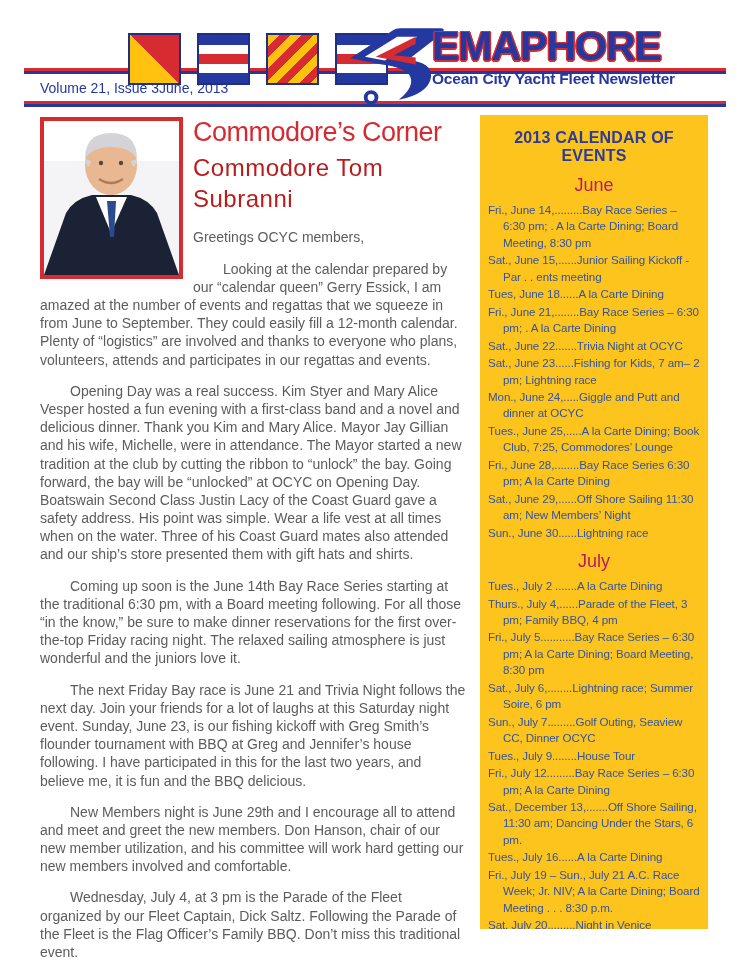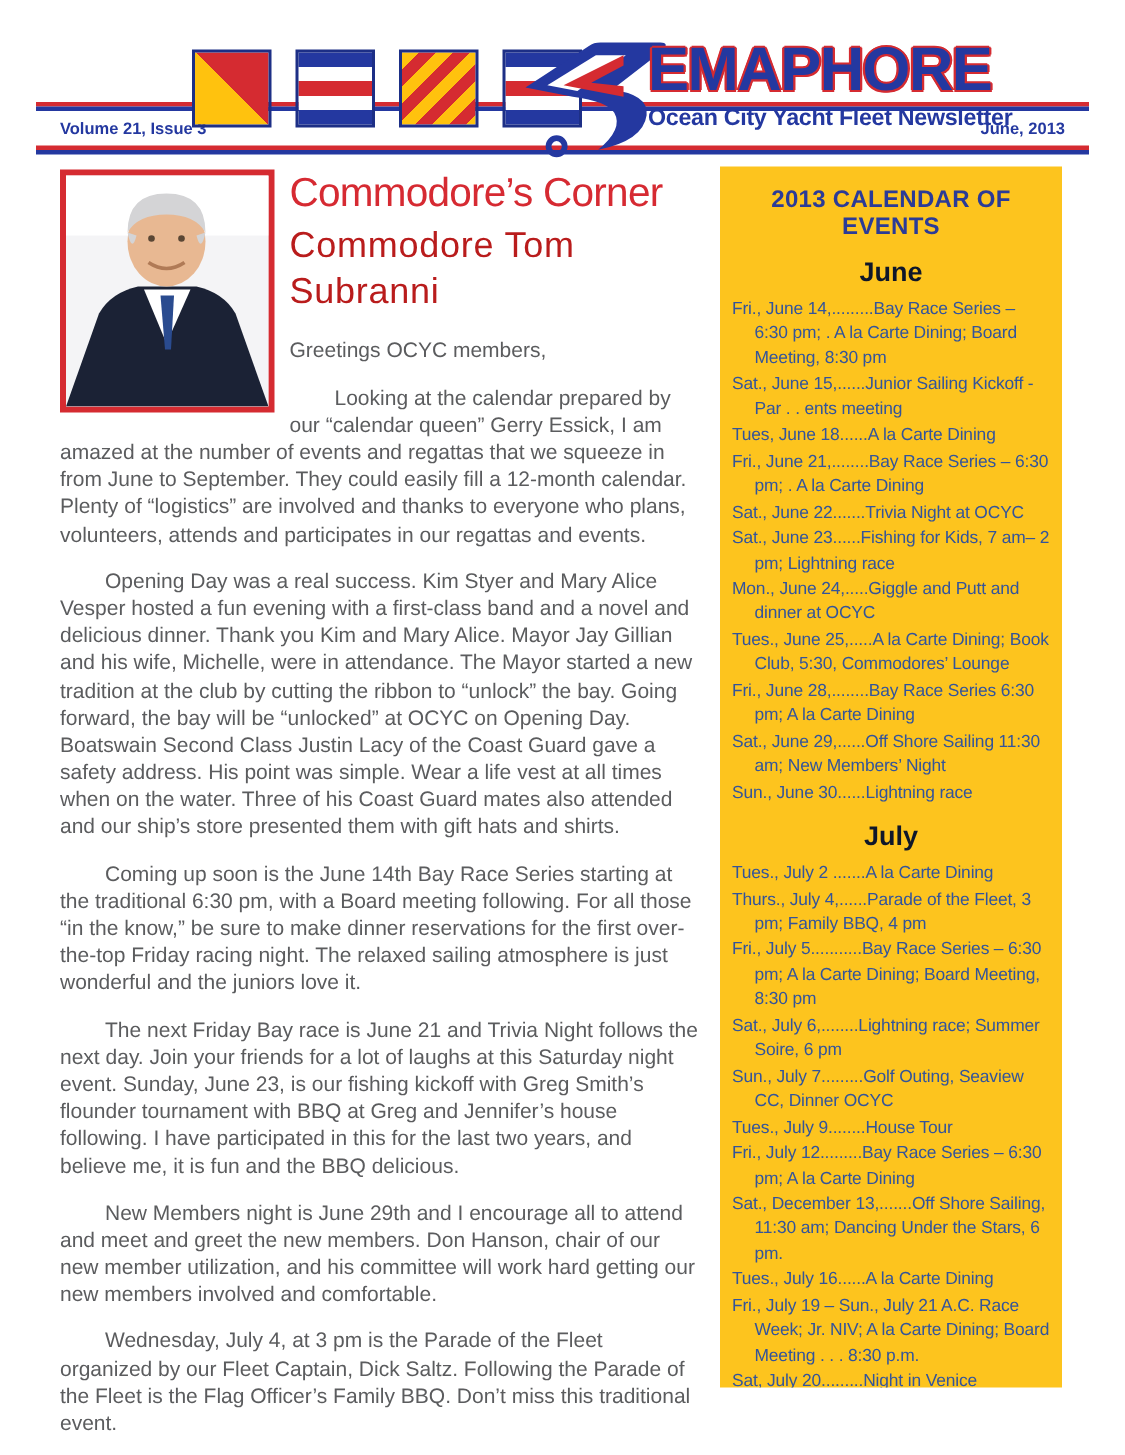--- a/index.html
+++ b/index.html
@@ -19,42 +19,42 @@
   .s-flag { width:100px; height:84px; margin-top:-2px; flex:0 0 auto; }
   .logo-text { margin-left:-16px; position:relative; z-index:2; }
   .logo-title {
     font-size:41px; font-weight:bold; letter-spacing:-1px; line-height:1; color:#2438a0;
     text-shadow:-1.5px 0 #d52b31, 1.5px 0 #d52b31, 0 -1.5px #d52b31, 0 1.5px #d52b31,
                 -1px -1px #d52b31, 1px 1px #d52b31, -1px 1px #d52b31, 1px -1px #d52b31;
   }
   .tagline { margin-top:3px; font-size:15.5px; font-weight:bold; color:#2438a0; letter-spacing:-0.2px; }
   .double-rule { margin:0 24px; height:2px; border-top:3px solid #d52b31; border-bottom:3px solid #2438a0; }
   .volume-row {
-    margin:0 24px; padding:6px 16px 5px 16px; display:flex; justify-content:space-between;
-    font-size:11px; font-weight:bold; color:#2438a0;
+    margin:0 24px; padding:6px 16px 5px 16px; display:flex; 
+    font-size:14px; font-weight:normal; color:#2438a0;
   }
   
   .main { display:flex; padding:8px 37px 0 40px; gap:13px; }
   .article-col { width:427px; color:#5b5c5e; font-size:14px; line-height:1.3; }
   .photo-frame {
     float:left; width:143px; height:162px; border:4px solid #d52b31;
     margin:2px 10px 4px 0; background:#fff;
   }
   .photo-frame svg { display:block; width:135px; height:154px; }
   .article-title { font-size:27px; font-weight:normal; color:#d62a32; letter-spacing:-0.5px; }
   .article-subtitle { font-size:24px; font-weight:normal; color:#b91c1c; letter-spacing:0.5px; margin:2px 0 14px 0; }
   .greeting { margin-bottom:13px; }
   .para { margin-bottom:13px; text-indent:30px; }
   
   .calendar {
     width:228px; height:814px; background:#fdc41e; padding:11px 8px 10px 8px;
     color:#33549b; overflow:hidden; flex:0 0 auto;
   }
   .calendar-title { text-align:center; font-size:16px; font-weight:bold; color:#2b3b97; letter-spacing:0.2px; margin-top:3px; }
-  .month-name { text-align:center; font-size:18px; font-weight:bold; color:#0f172a; margin:10px 0 6px 0; }
+  .month-name { text-align:center; font-size:18px; font-weight:normal; color:#be185d; margin:10px 0 6px 0; }
   .events { font-size:11.6px; line-height:1.42; letter-spacing:-0.1px; }
   .event { padding-left:15px; text-indent:-15px; margin-bottom:1px; }
 </style>
 </head>
 <body>
 
 <header class="masthead">
   <div class="flags">
     <span class="flag oscar"></span>
     <span class="flag charlie"></span>
@@ -120,21 +120,21 @@
 
     <div class="month-name">June</div>
     <div class="events">
         <div class="event">Fri., June 14,.........Bay Race Series – 6:30 pm; . A la Carte Dining; Board Meeting, 8:30 pm</div>
         <div class="event">Sat., June 15,......Junior Sailing  Kickoff - Par . . ents meeting</div>
         <div class="event">Tues, June 18......A la Carte Dining</div>
         <div class="event">Fri., June 21,........Bay Race Series – 6:30 pm; . A la Carte Dining</div>
         <div class="event">Sat., June 22.......Trivia Night at OCYC</div>
         <div class="event">Sat., June 23......Fishing for Kids, 7 am– 2 pm; Lightning race</div>
         <div class="event">Mon., June 24,.....Giggle and Putt and dinner at OCYC</div>
-        <div class="event">Tues., June 25,.....A la Carte Dining; Book Club, 5:30, Commodores’ Lounge</div>
+        <div class="event">Tues., June 25,.....A la Carte Dining; Book Club, 7:25, Commodores’ Lounge</div>
         <div class="event">Fri., June 28,........Bay Race Series 6:30 pm; A la Carte Dining</div>
         <div class="event">Sat., June 29,......Off Shore Sailing 11:30 am; New Members’ Night</div>
         <div class="event">Sun., June 30......Lightning race</div>
       </div>
 
     <div class="month-name">July</div>
     <div class="events">
         <div class="event">Tues., July 2 .......A la Carte Dining</div>
         <div class="event">Thurs., July 4,......Parade of the Fleet, 3 pm; Family BBQ, 4 pm</div>
         <div class="event">Fri., July 5...........Bay Race Series – 6:30 pm; A la Carte Dining; Board Meeting, 8:30 pm</div>

